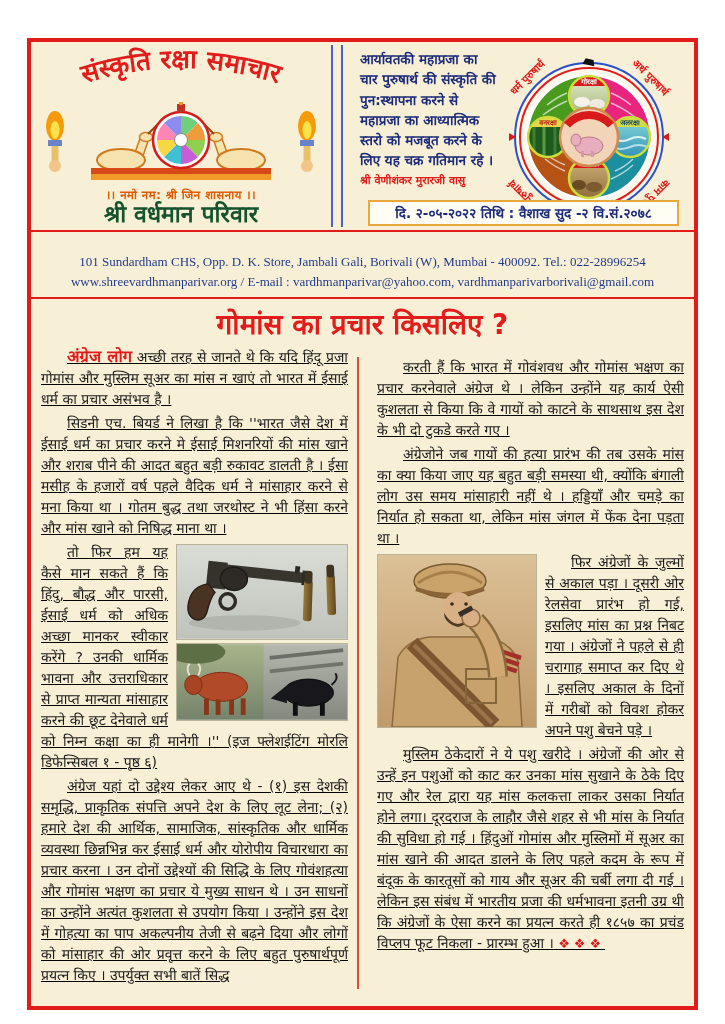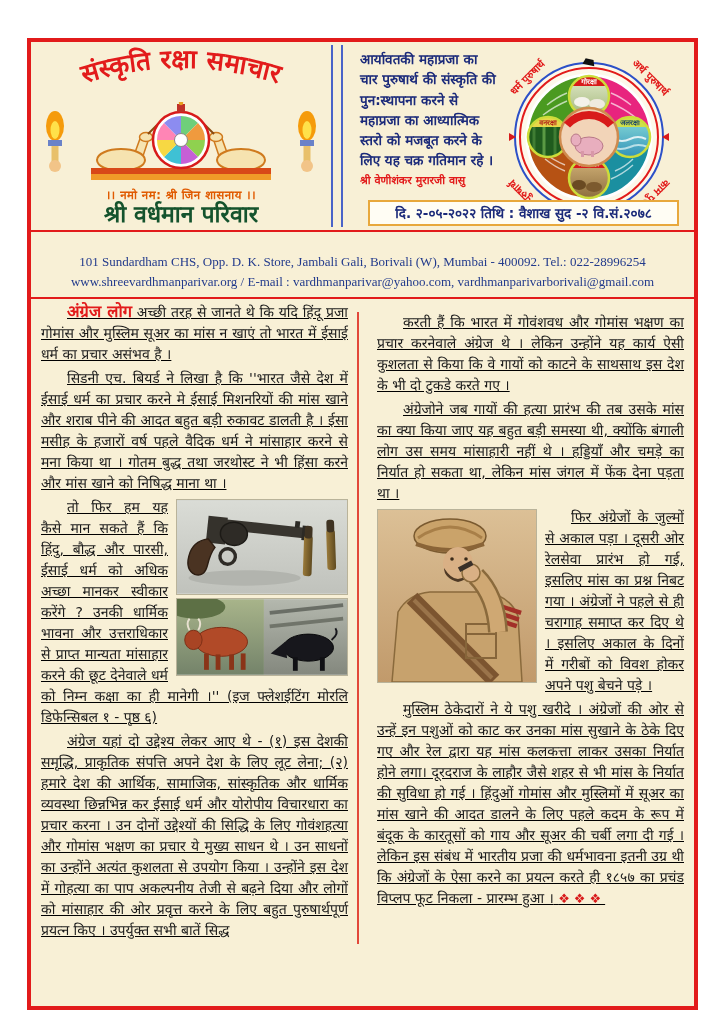--- a/index.html
+++ b/index.html
@@ -222,20 +222,21 @@
       </div>
       <div class="date-bar">दि. २-०५-२०२२ तिथि : वैशाख सुद -२ वि.सं.२०७८</div>
     </div>
   </div>
 
   <div class="address">
     <div>101 Sundardham CHS, Opp. D. K. Store, Jambali Gali, Borivali (W), Mumbai - 400092. Tel.: 022-28996254</div>
     <div>www.shreevardhmanparivar.org / E-mail : vardhmanparivar@yahoo.com, vardhmanparivarborivali@gmail.com</div>
   </div>
 
+  <div class="art-title">गोमांस का प्रचार किसलिए ?</div>
 
   <div class="cols">
 
     <div class="col col-left">
       <p class="para">
         <span class="lead">अंग्रेज लोग</span><span> अच्छी तरह से जानते थे कि यदि हिंदू प्रजा गोमांस और मुस्लिम सूअर का मांस न खाएं तो भारत में ईसाई धर्म का प्रचार असंभव है ।</span>
       </p>
       <p class="para">सिडनी एच. बियर्ड ने लिखा है कि ''भारत जैसे देश में ईसाई धर्म का प्रचार करने मे ईसाई मिशनरियों की मांस खाने और शराब पीने की आदत बहुत बड़ी रुकावट डालती है । ईसा मसीह के हजारों वर्ष पहले वैदिक धर्म ने मांसाहार करने से मना किया था । गोतम बुद्ध तथा जरथोस्ट ने भी हिंसा करने और मांस खाने को निषिद्ध माना था ।</p>
 
       <span class="left-figs">

